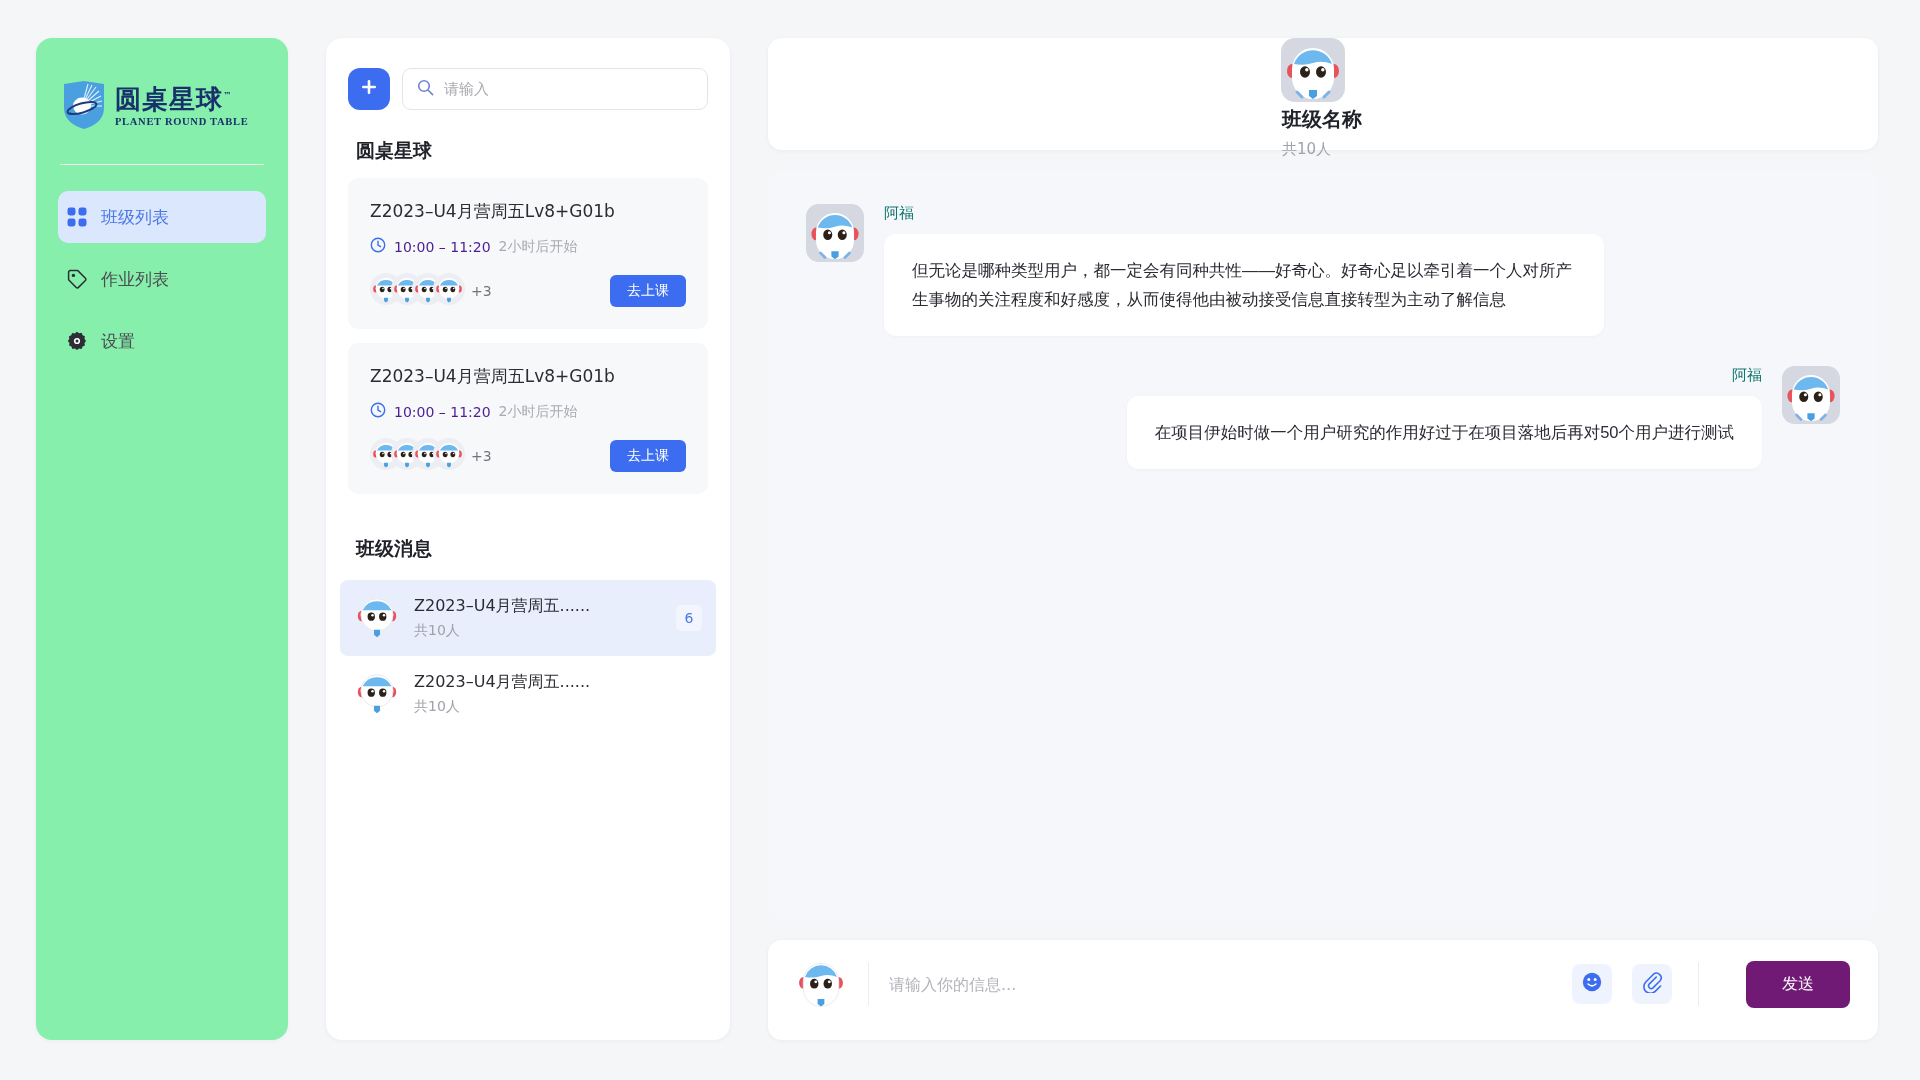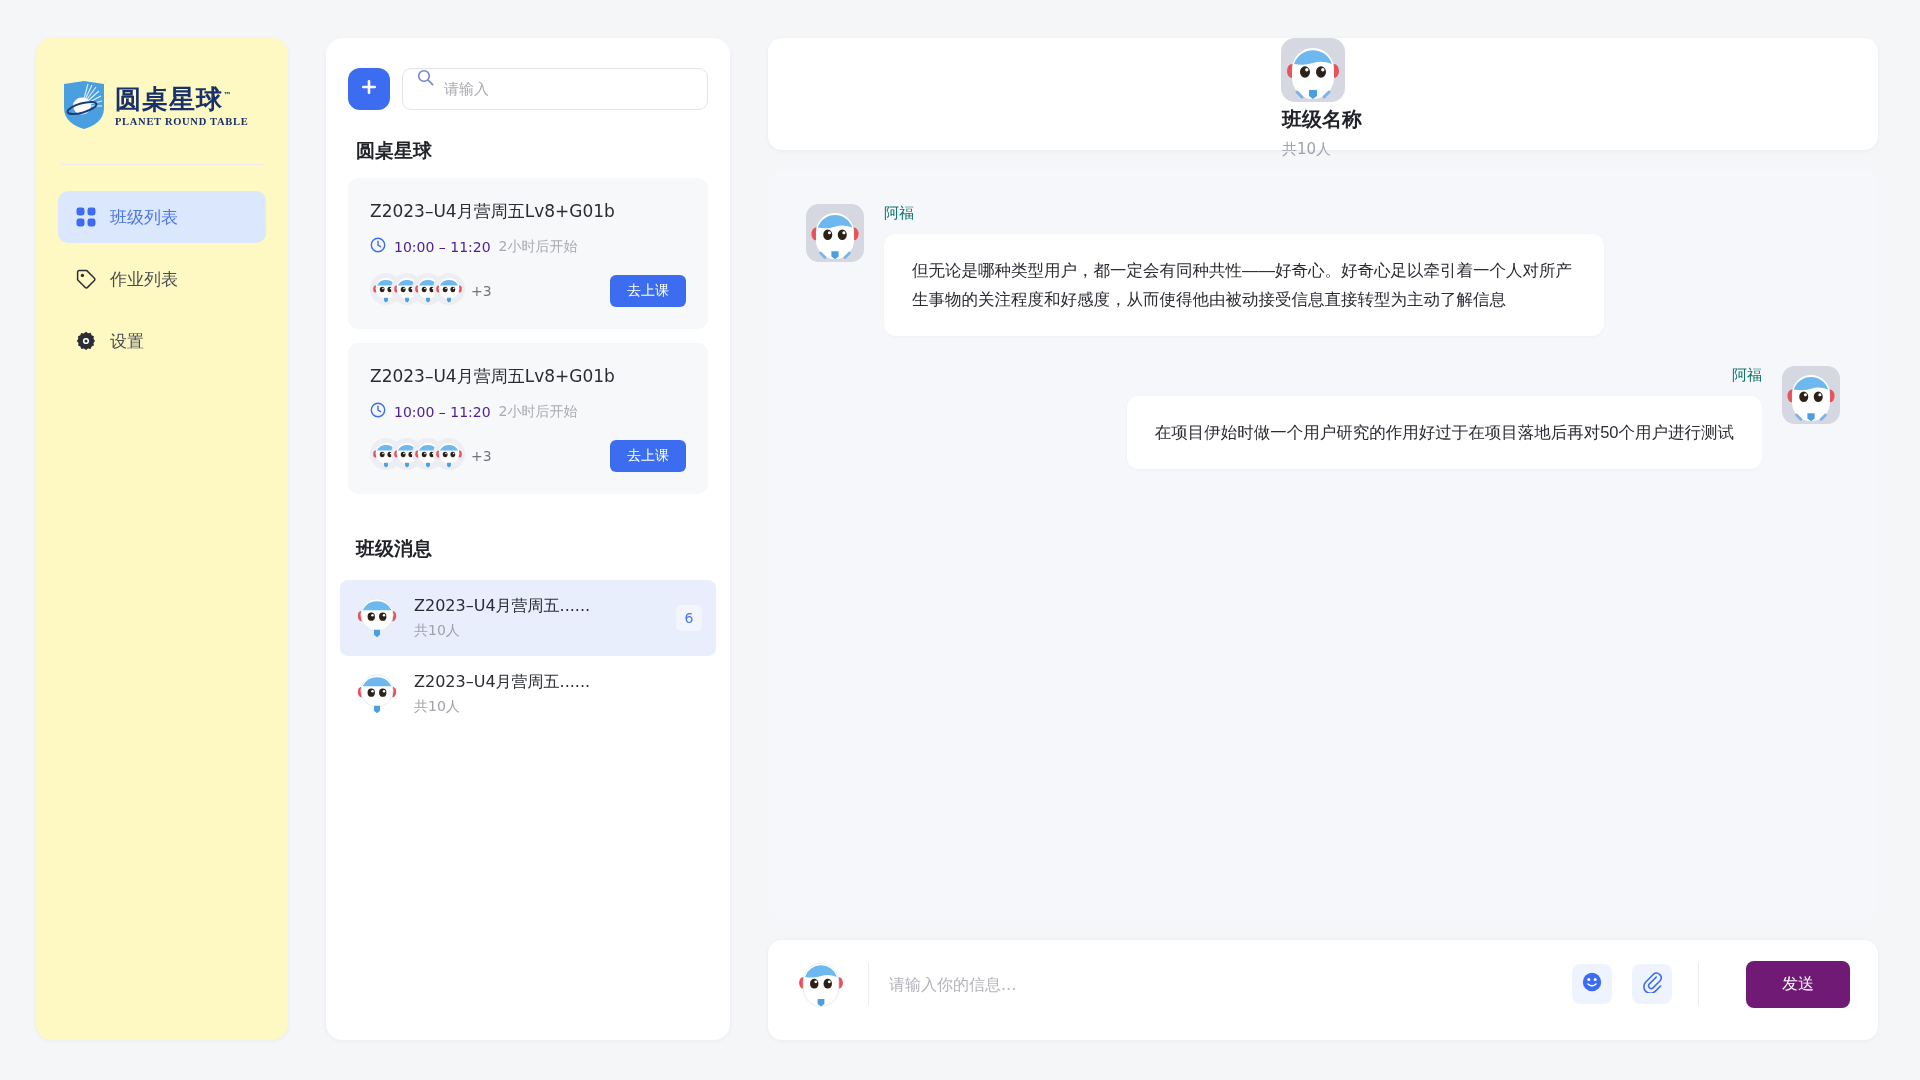--- a/index.html
+++ b/index.html
@@ -14,21 +14,21 @@
     width: 1920px; height: 1080px;
     padding: 38px 42px 40px 36px;
     display: flex;
     gap: 38px;
   }
 
   
   .sidebar {
     width: 252px;
     flex: 0 0 252px;
-    background: #fef9c3;
+    background: #86efac;
     border-radius: 16px;
     box-shadow: 0 1px 4px rgba(30,40,70,0.05);
     padding: 34px 22px 0 22px;
   }
   .logo-wrap {
     display: flex; align-items: center; gap: 9px;
     padding: 8px 4px 0 4px;
   }
   .logo-shield { width: 44px; height: 50px; flex: 0 0 44px; }
   .logo-texts { display: flex; flex-direction: column; line-height: 1; }
@@ -43,21 +43,21 @@
     letter-spacing: 0.7px; margin-top: 5px;
   }
   .logo-tm { font-size: 8px; vertical-align: super; color:#18316b; }
   .sidebar-divider {
     height: 1px; background: #ededf0;
     margin: 30px 2px 26px 2px;
   }
   .nav { display: flex; flex-direction: column; gap: 10px; }
   .nav-item {
     display: flex; align-items: center; gap: 14px;
-    height: 52px; padding: 0 18px;
+    height: 52px; padding: 0 9px;
     border-radius: 10px;
     cursor: pointer;
   }
   .nav-item .nav-label {
     font-size: 17px; color: #4b4b52;
     font-family: "DejaVu Sans", sans-serif;
   }
   .nav-item.active { background: #dbe7fd; }
   .nav-item.active .nav-label { color: #4b77e8; }
   .nav-icon { width: 20px; height: 20px; display: block; flex: 0 0 20px; }
@@ -75,21 +75,21 @@
   .search-row { display: flex; align-items: center; gap: 12px; }
   .add-btn {
     width: 42px; height: 42px; flex: 0 0 42px;
     background: #3c6df0; border-radius: 12px;
     display: flex; align-items: center; justify-content: center;
     cursor: pointer;
   }
   .search-box {
     flex: 1; height: 42px;
     border: 1px solid #e3e4e9; border-radius: 9px;
-    display: flex; gap: 10px;
+    display: flex; align-items: center; gap: 10px;
     padding: 0 14px;
     background: #fff;
   }
   .search-box input {
     border: none; outline: none; flex: 1;
     font-size: 15px; color: #3a3a40;
     font-family: "DejaVu Sans", sans-serif;
     background: transparent;
   }
   .search-box input::placeholder { color: #a9aab2; }

